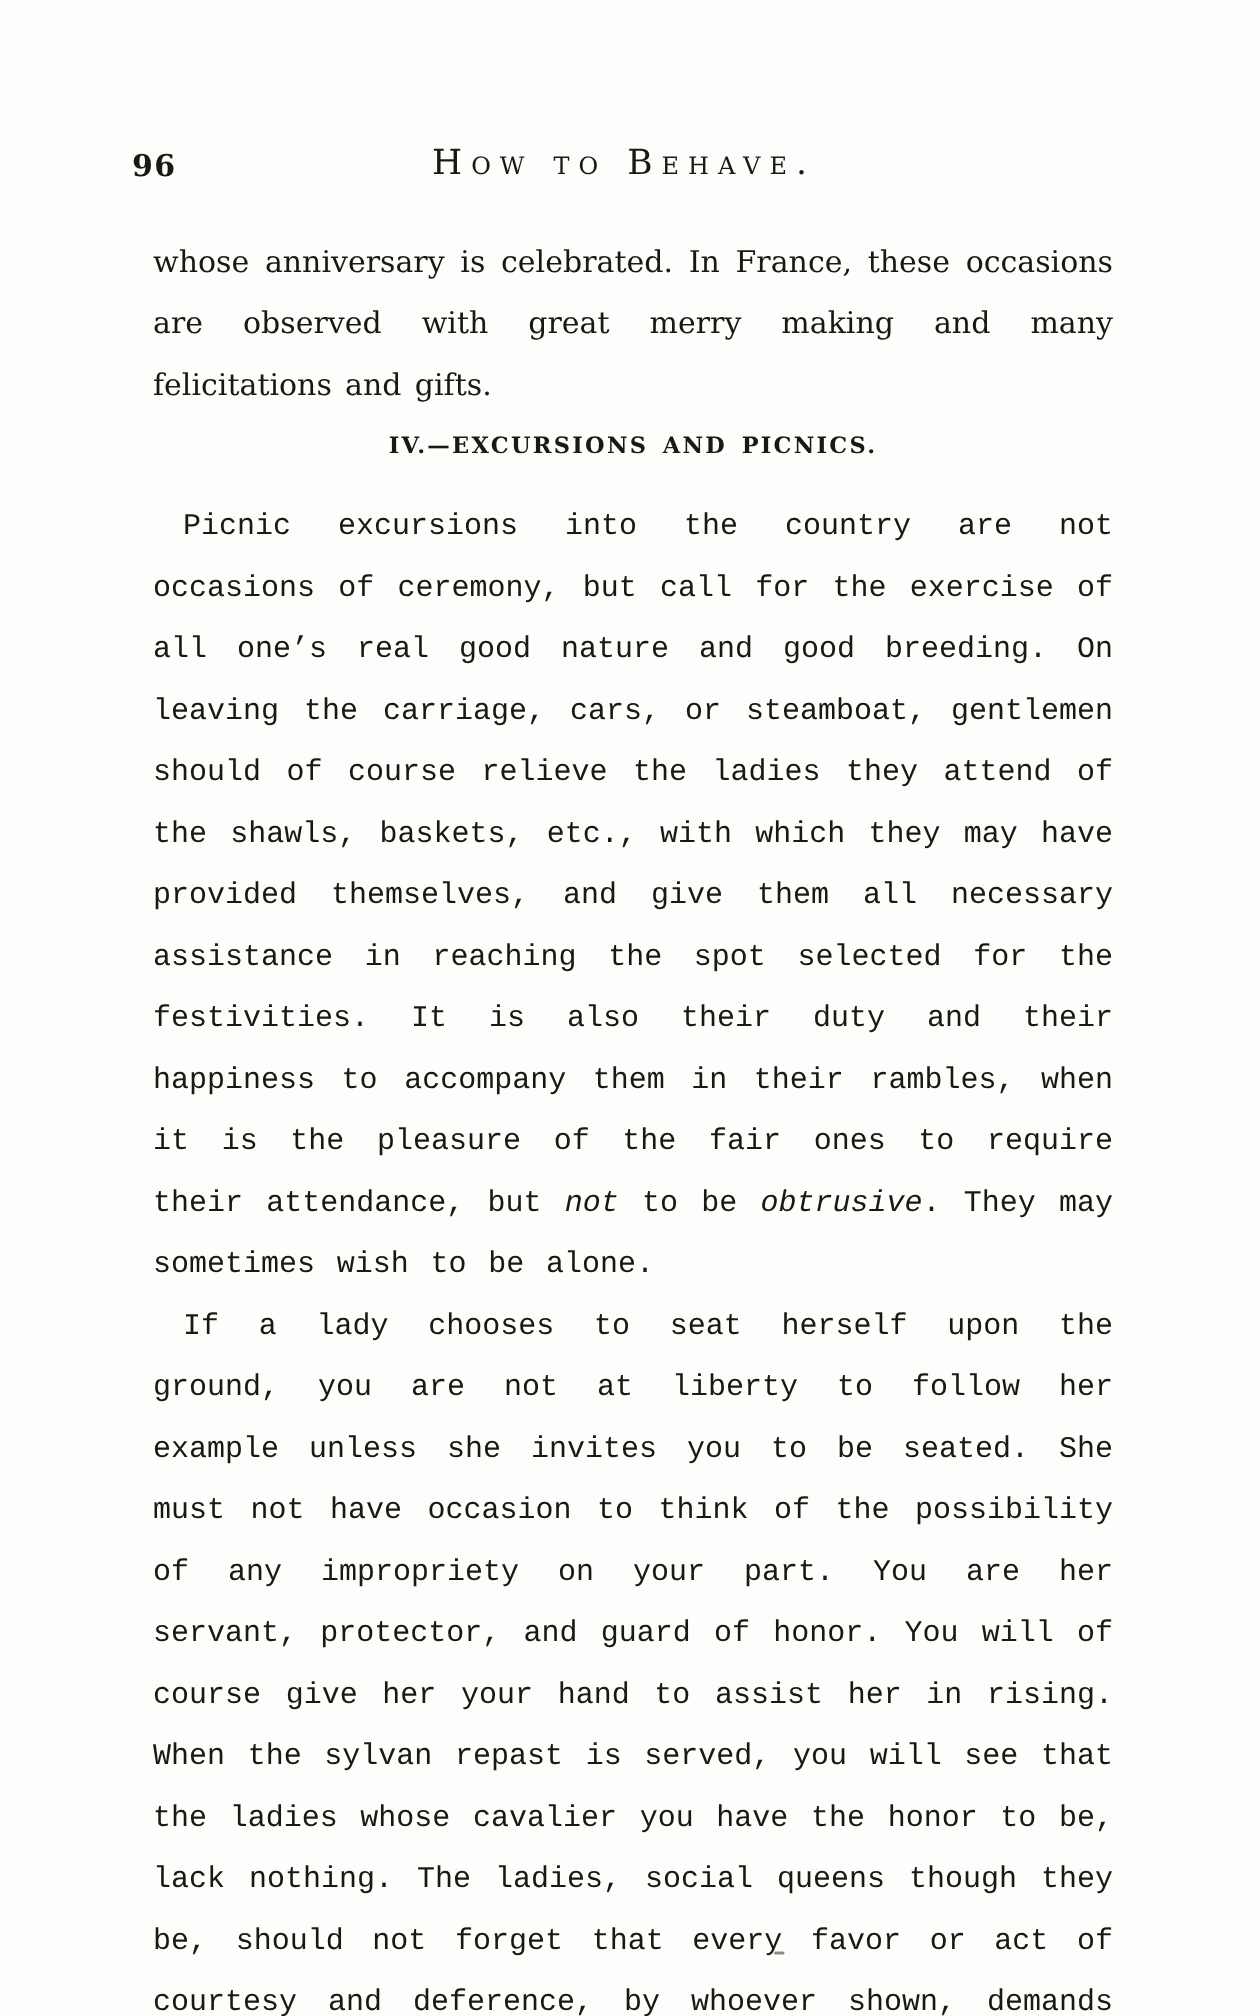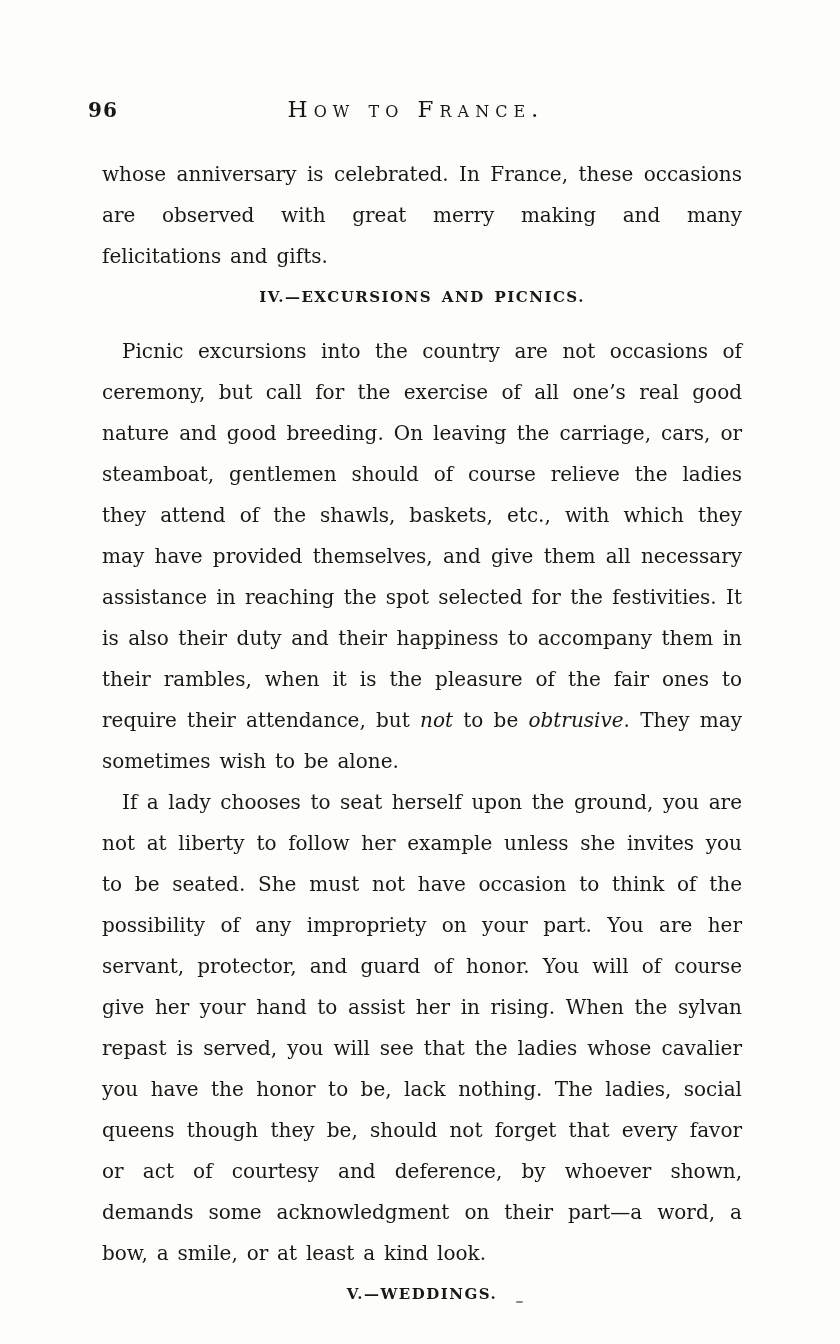--- a/index.html
+++ b/index.html
@@ -52,20 +52,21 @@
     font-size: 20px;
     line-height: 41px;
     text-align: justify;
     word-spacing: 2.5px;
   }
   .text-block p.para {
     margin: 0;
   }
   .text-block p.para.indent {
     text-indent: 20px;
+    font-family: Liberation Mono, monospace;
   }
   .text-block .section-heading {
     text-align: center;
     font-size: 15px;
     font-weight: 700;
     letter-spacing: 1.5px;
     margin-bottom: 13px;
     word-spacing: 3px;
   }
   .scan-artifact {
@@ -78,21 +79,21 @@
     border-radius: 1px;
   }
 </style>
 </head>
 <body>
 
 <div class="page">
 
   <div class="page-header">
     <span class="page-number">96</span>
-    <div class="running-title">How to France.</div>
+    <div class="running-title">How to Behave.</div>
   </div>
 
   <div class="text-block">
       <p class="para"><span>whose anniversary is celebrated.  In France, these occasions are observed with great merry making and many felicitations and gifts.</span></p>
       <div class="section-heading">IV.—EXCURSIONS AND PICNICS.</div>
       <p class="para indent"><span>Picnic excursions into the country are not occasions of ceremony, but call for the exercise of all one’s real good nature and good breeding.  On leaving the carriage, cars, or steamboat, gentlemen should of course relieve the ladies they attend of the shawls, baskets, etc., with which they may have provided themselves, and give them all necessary assistance in reaching the spot selected for the festivities.  It is also their duty and their happiness to accompany them in their rambles, when it is the pleasure of the fair ones to require their attendance, but </span><span style="font-style: italic;">not</span><span> to be </span><span style="font-style: italic;">obtrusive</span><span>.  They may sometimes wish to be alone.</span></p>
       <p class="para indent"><span>If a lady chooses to seat herself upon the ground, you are not at liberty to follow her example unless she invites you to be seated.  She must not have occasion to think of the possibility of any impropriety on your part.  You are her servant, protector, and guard of honor.  You will of course give her your hand to assist her in rising.  When the sylvan repast is served, you will see that the ladies whose cavalier you have the honor to be, lack nothing.  The ladies, social queens though they be, should not forget that every favor or act of courtesy and deference, by whoever shown, demands some acknowledgment on their part—a word, a bow, a smile, or at least a kind look.</span></p>
       <div class="section-heading">V.—WEDDINGS.</div>
     </div>
 

